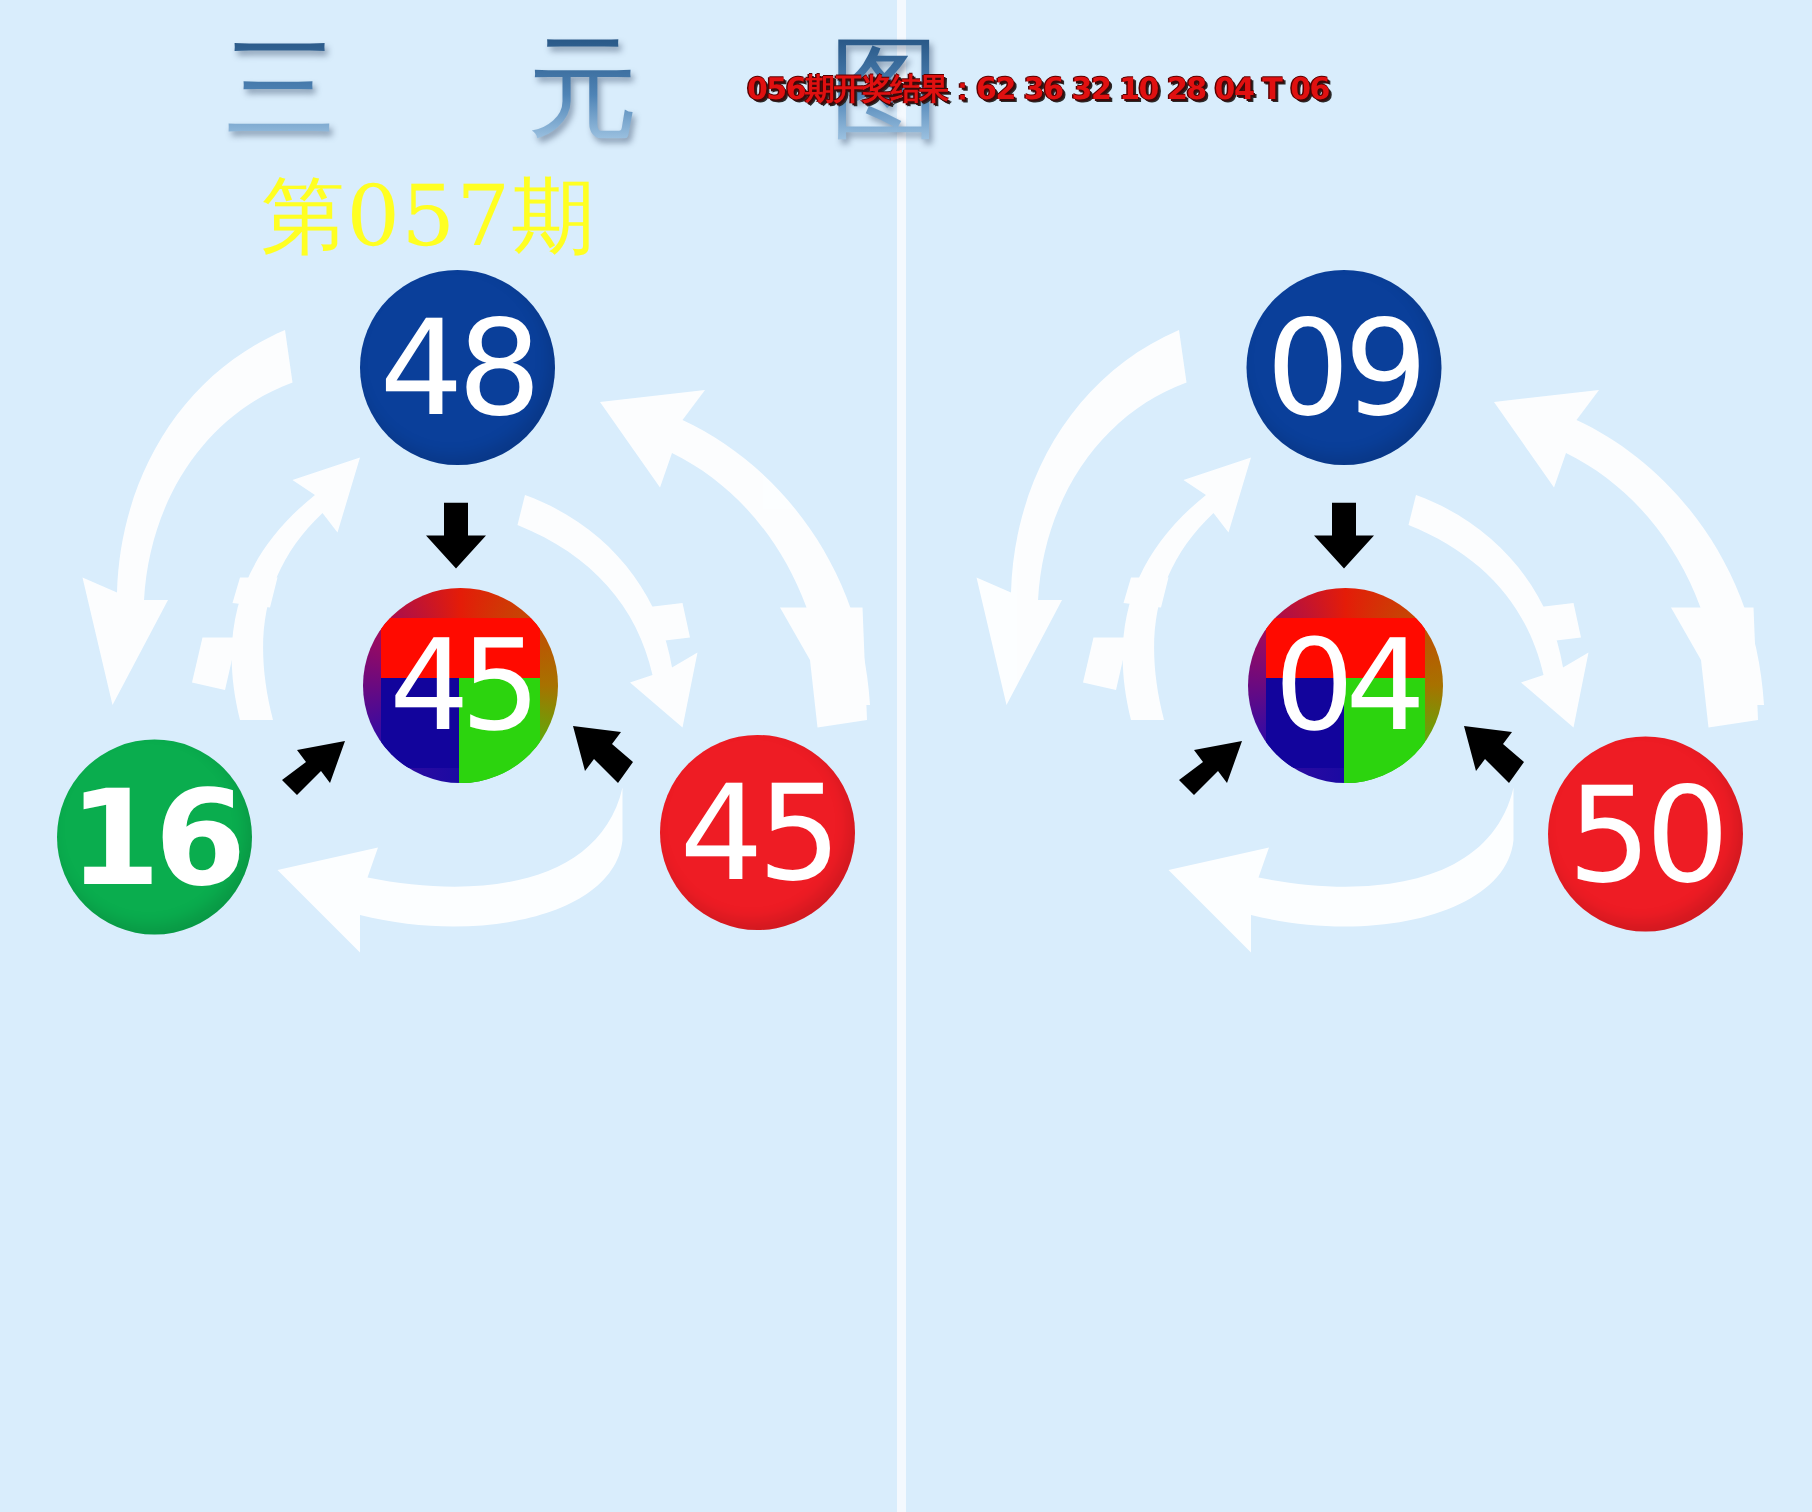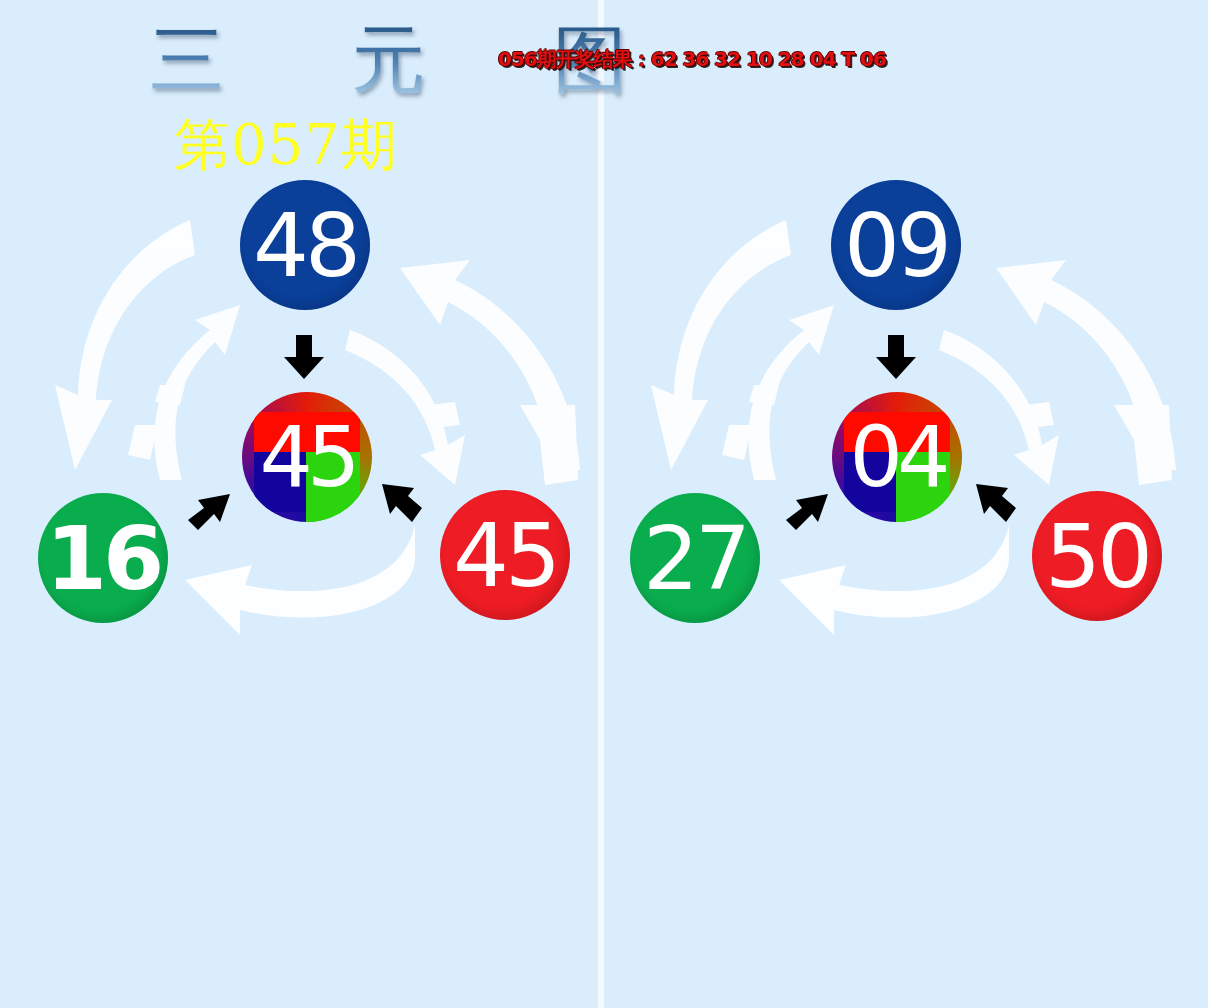--- a/index.html
+++ b/index.html
@@ -129,23 +129,20 @@
       <path d="M150 205 L175 205 L170 225 L145 222 Z"></path>
       <path d="M340 150 C395 170 430 215 438 265 L455 255 L445 305 L410 275 L425 270 C415 225 385 190 335 170 Z"></path>
       <path d="M420 225 L445 222 L450 245 L425 248 Z"></path>
       <path d="M510 225 L565 225 L568 300 L535 305 L530 260 Z"></path>
     </g>
   </svg>
 
   <div class="ball blue" style="left:227px; top:0px;">
     <span>09</span>
   </div>
-  <div class="ball green" style="left:26px; top:313px;">
-    <span>27</span>
-  </div>
   <div class="ball red" style="left:428px; top:311px;">
     <span>50</span>
   </div>
   <div class="center-ball" style="left:228px; top:212px;">
     <div class="q red"></div>
     <div class="q blue"></div>
     <div class="q green"></div>
     <div class="num">04</div>
   </div>
 

